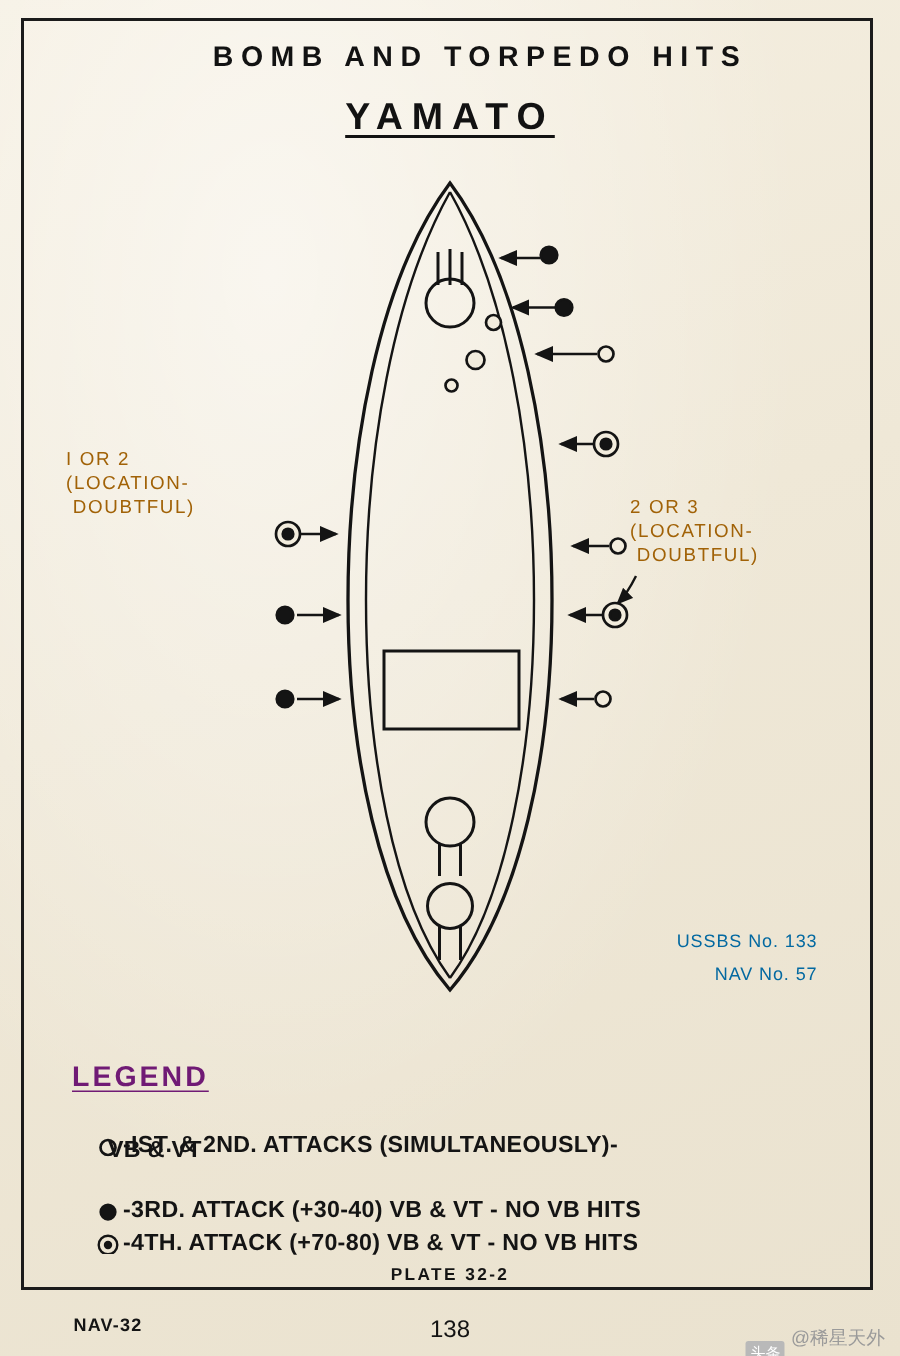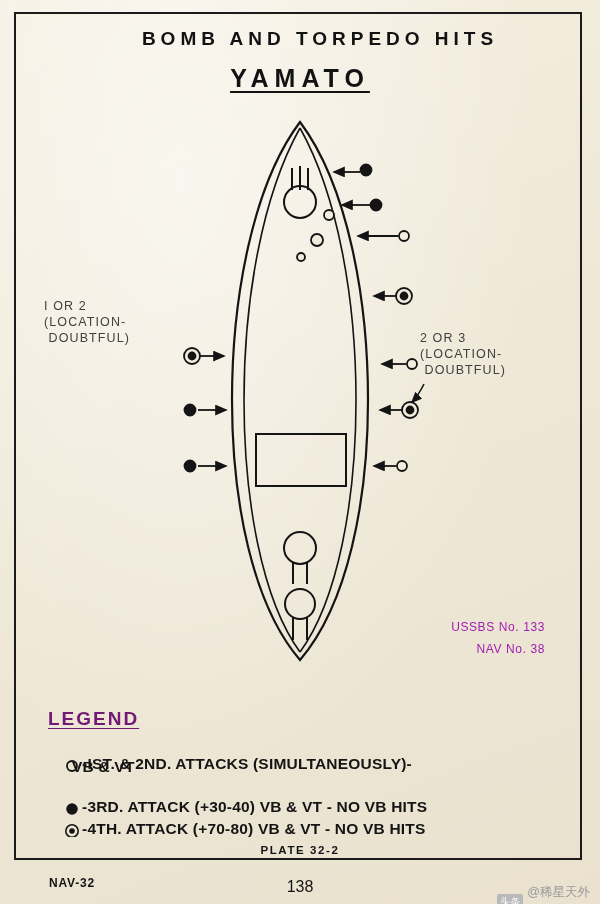--- a/index.html
+++ b/index.html
@@ -59,31 +59,31 @@
     text-underline-offset: 4px;
   }
   #svg-layer {
     position: absolute;
     left: 0; top: 0;
     width: 600px;
     height: 904px;
   }
   .lbl {
     position: absolute;
-    color: #404040;
+    color: #a16207;
     font-size: 12.5px;
     letter-spacing: 1.1px;
     line-height: 16px;
     white-space: pre;
   }
   #lbl-1or2 { left: 44px; top: 298px; }
   #lbl-2or3 { left: 420px; top: 330px; }
   .ref {
     position: absolute;
-    color: #a21caf;
+    color: #0369a1;
     letter-spacing: 0.6px;
     text-align: right;
     white-space: pre;
   }
   #ref-ussbs { left: 330px; top: 620px; width: 215px; font-size: 12px; }
   #ref-nav   { left: 330px; top: 642px; width: 215px; font-size: 12px; }
   #ref-annex { left: 330px; top: 666px; width: 215px; font-size: 15px; font-weight: bold; letter-spacing: 1.5px; }
 
   #legend-title {
     position: absolute;
@@ -251,21 +251,21 @@
   </svg>
 
   <div class="lbl" id="lbl-1or2">I OR 2
 (LOCATION-
  DOUBTFUL)</div>
   <div class="lbl" id="lbl-2or3">2 OR 3
 (LOCATION-
  DOUBTFUL)</div>
 
   <div class="ref" id="ref-ussbs">USSBS No. 133</div>
-  <div class="ref" id="ref-nav">NAV No. 38</div>
+  <div class="ref" id="ref-nav">NAV No. 57</div>
 
   <div id="legend-title">LEGEND</div>
 
   <div class="legend-row" id="legend-row-0">
     <svg class="legend-sym" width="18" height="14" viewBox="0 0 18 14">
       <circle cx="8" cy="8" r="5" fill="none" stroke="#141414" stroke-width="1.8"></circle>
     </svg><span>-IST. &amp; 2ND. ATTACKS (SIMULTANEOUSLY)-</span>
   </div>
   <div class="legend-row" id="legend-row-0b">VB &amp; VT</div>
 

